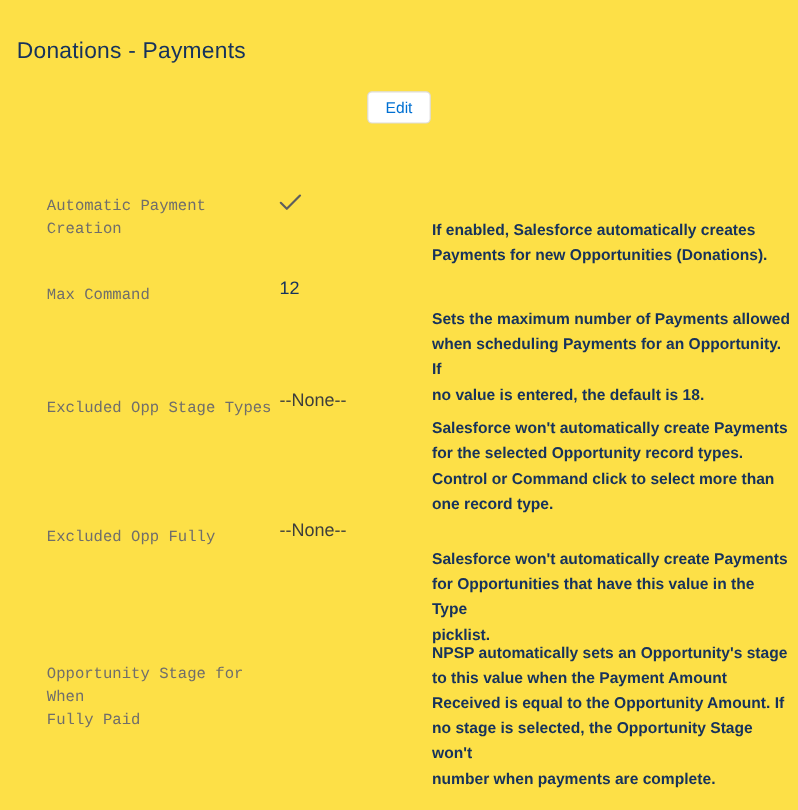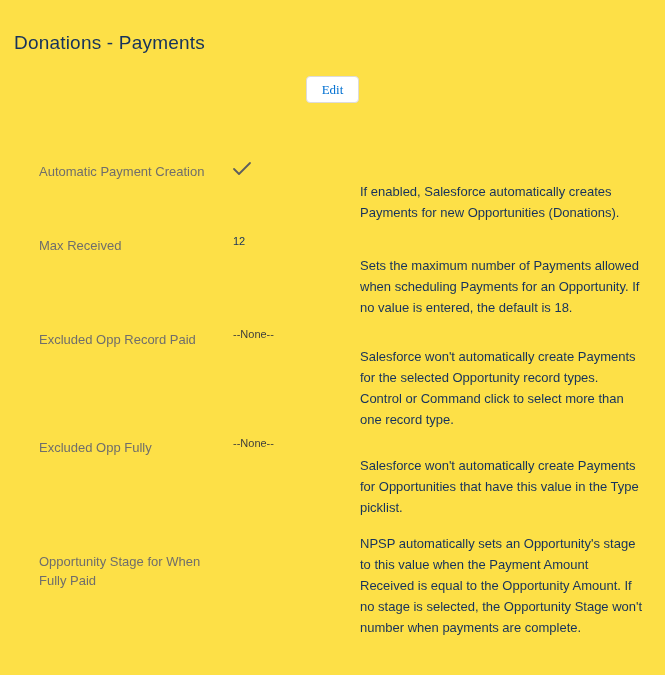--- a/index.html
+++ b/index.html
@@ -23,48 +23,50 @@
   }
   .edit-button {
     position: absolute;
     left: 306px;
     top: 76px;
     width: 53px;
     height: 27px;
     background: #ffffff;
     border: 1px solid #dddbda;
     border-radius: 4px;
-    font-family: Liberation Serif, serif;
+    font-family: Liberation Sans, sans-serif;
     font-size: 13px;
     text-align: center;
     line-height: 25px;
     cursor: pointer;
   }
   .field-label {
     position: absolute;
     left: 39px;
     width: 195px;
     font-size: 13px;
     line-height: 19px;
     white-space: pre-line;
+    font-family: Liberation Mono, monospace;
   }
   .field-value {
     position: absolute;
     left: 233px;
     width: 120px;
-    font-size: 11px;
+    font-size: 15px;
     line-height: 18px;
   }
   .help-text {
     position: absolute;
     left: 360px;
     width: 300px;
     font-size: 13px;
     line-height: 21px;
     white-space: pre-line;
+    font-weight: bold;
   }
   .check-wrap {
     position: absolute;
     left: 231px;
     top: 160px;
     width: 22px;
     height: 18px;
   }
 </style>
 </head>
@@ -81,29 +83,29 @@
     <span class="check-wrap">
       <svg width="22" height="18" viewBox="0 0 22 18">
         <path d="M3 9 L8 14 L19 3" fill="none" stroke-width="1.8" stroke-linecap="round" stroke-linejoin="round" stroke="#5e5e5e"></path>
       </svg>
     </span>
     <span class="help-text" style="top: 181px; color: rgb(22, 50, 92);">If enabled, Salesforce automatically creates
 Payments for new Opportunities (Donations).</span>
   </div>
 
   <div>
-    <span class="field-label" style="top: 236px; color: rgb(112, 110, 107);">Max Received</span>
+    <span class="field-label" style="top: 236px; color: rgb(112, 110, 107);">Max Command</span>
     <span class="field-value" style="top: 232px; color: rgb(22, 50, 92);">12</span>
     <span class="help-text" style="top: 255px; color: rgb(22, 50, 92);">Sets the maximum number of Payments allowed
 when scheduling Payments for an Opportunity. If
 no value is entered, the default is 18.</span>
   </div>
 
   <div>
-    <span class="field-label" style="top: 330px; color: rgb(112, 110, 107);">Excluded Opp Record Paid</span>
+    <span class="field-label" style="top: 330px; color: rgb(112, 110, 107);">Excluded Opp Stage Types</span>
     <span class="field-value" style="top: 325px; color: rgb(62, 62, 60);">--None--</span>
     <span class="help-text" style="top: 346px; color: rgb(22, 50, 92);">Salesforce won't automatically create Payments
 for the selected Opportunity record types.
 Control or Command click to select more than
 one record type.</span>
   </div>
 
   <div>
     <span class="field-label" style="top: 438px; color: rgb(112, 110, 107);">Excluded Opp Fully</span>
     <span class="field-value" style="top: 434px; color: rgb(62, 62, 60);">--None--</span>

